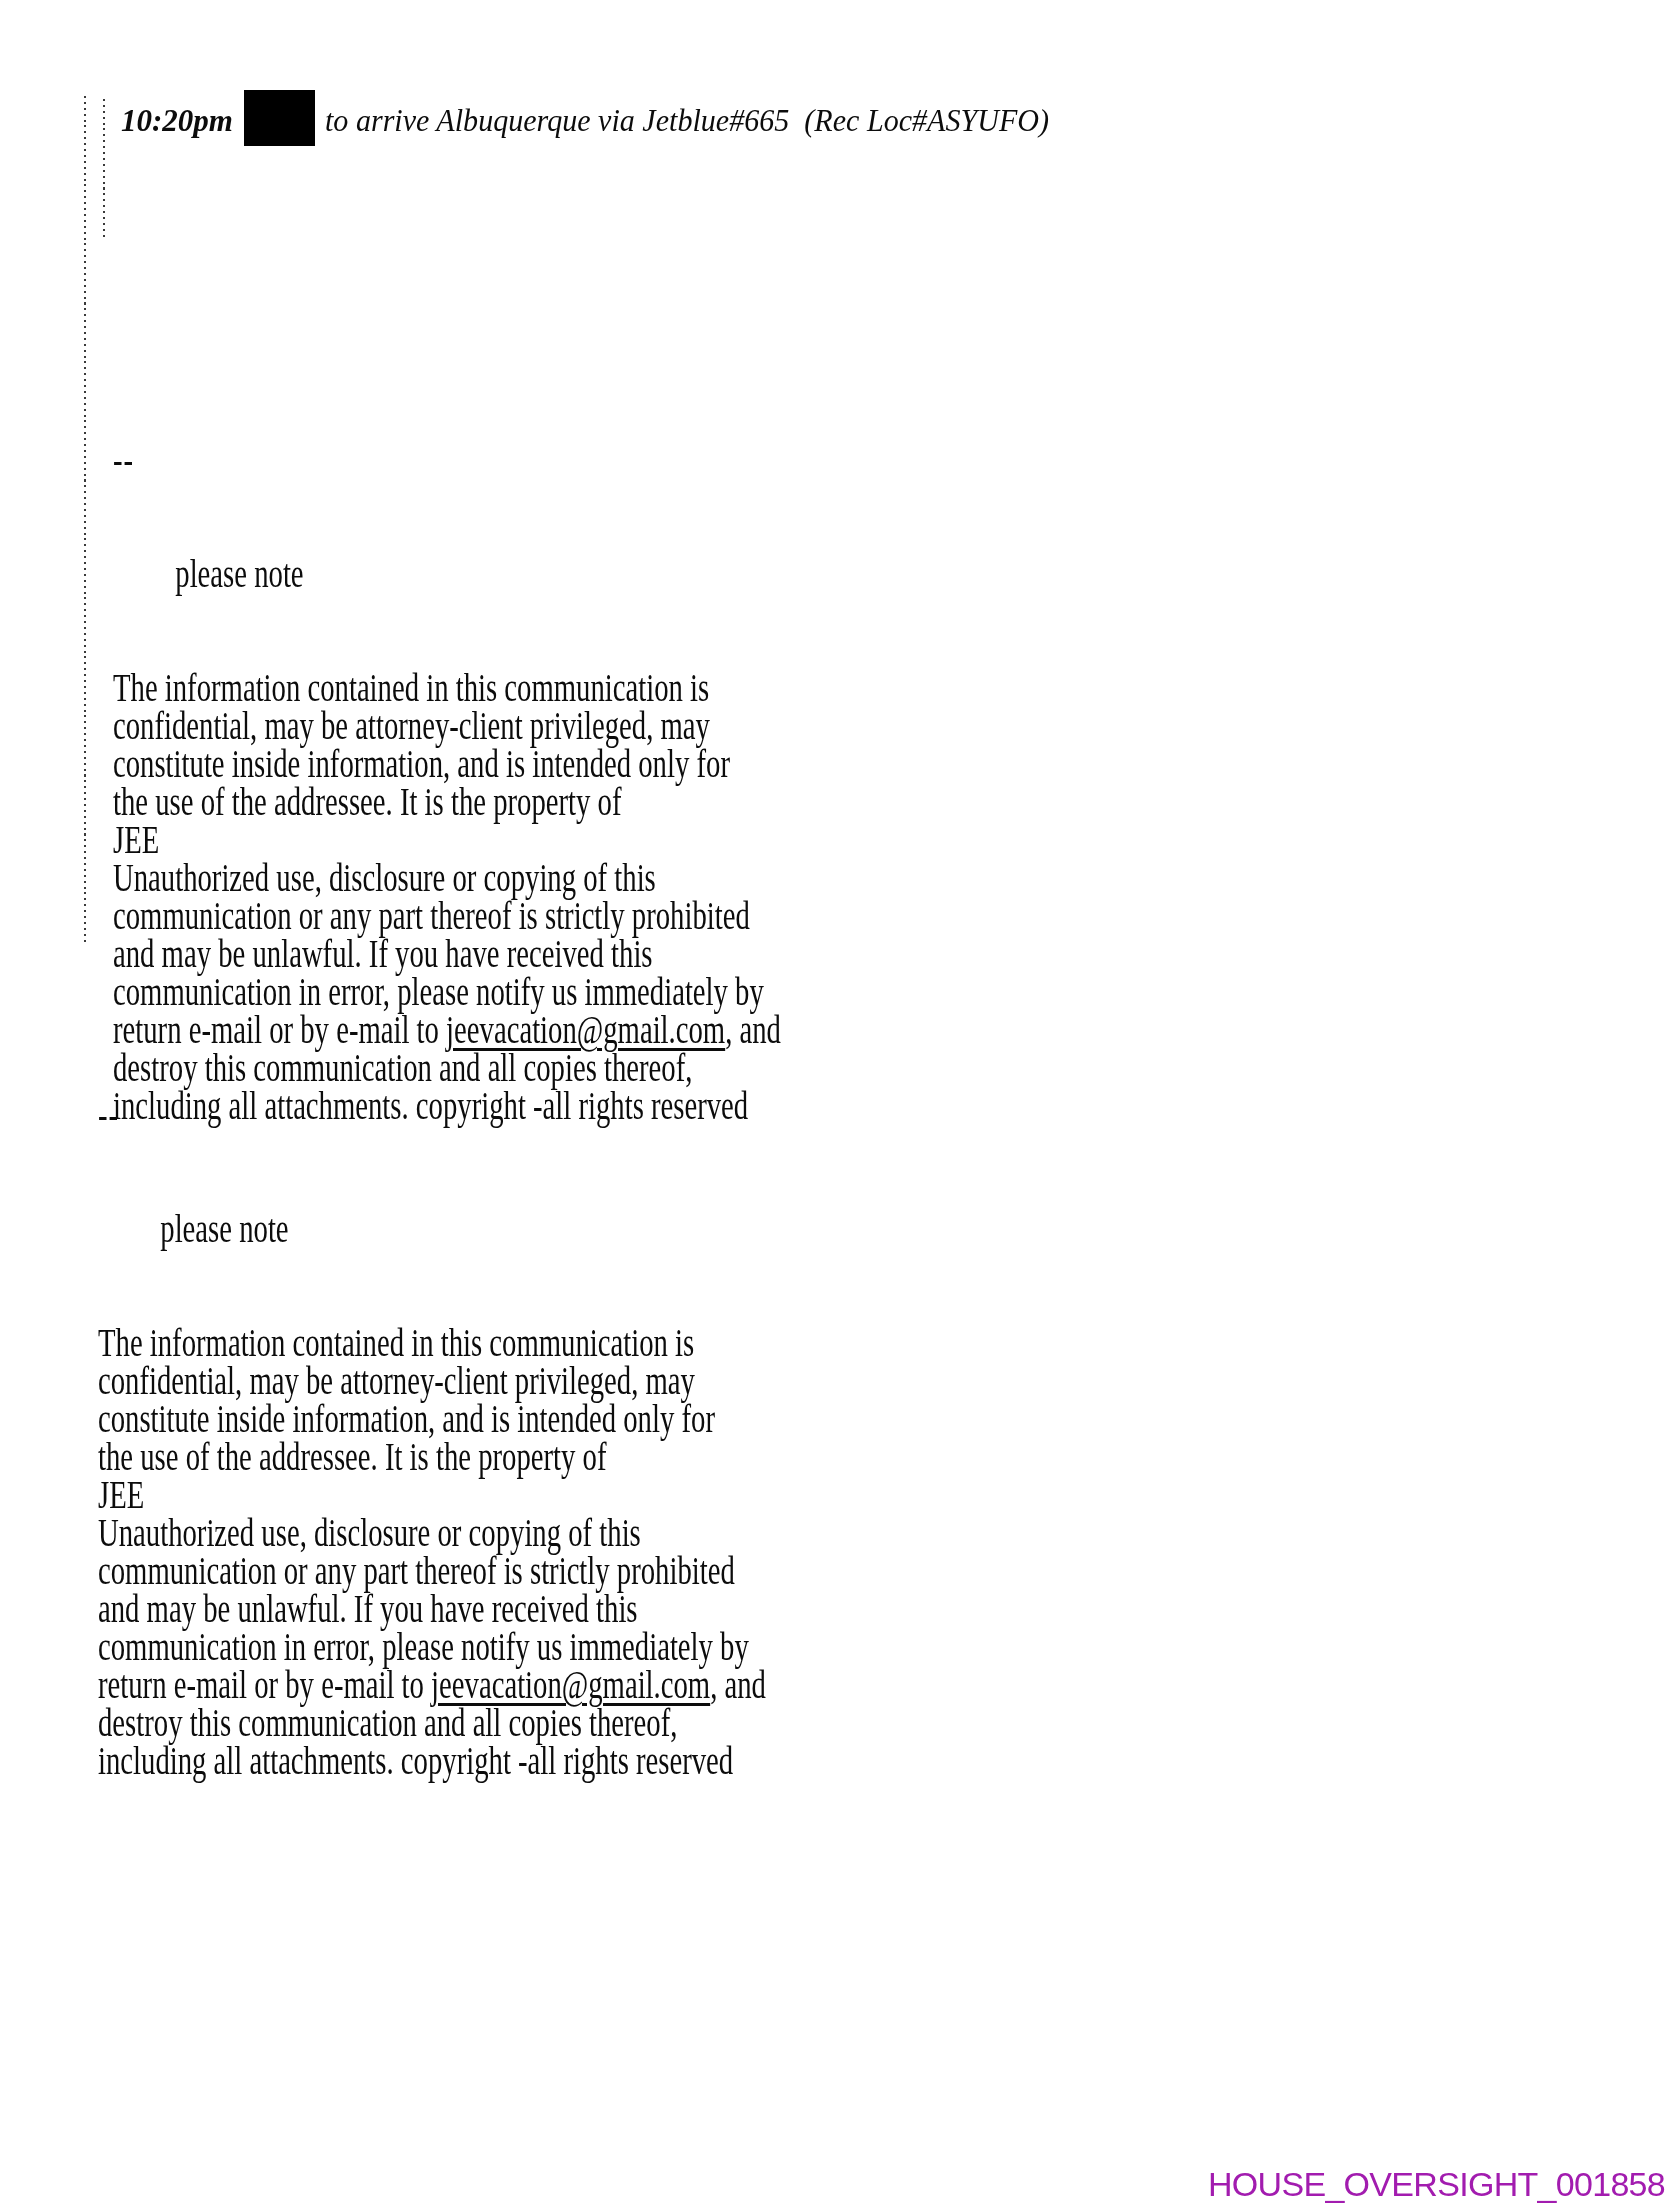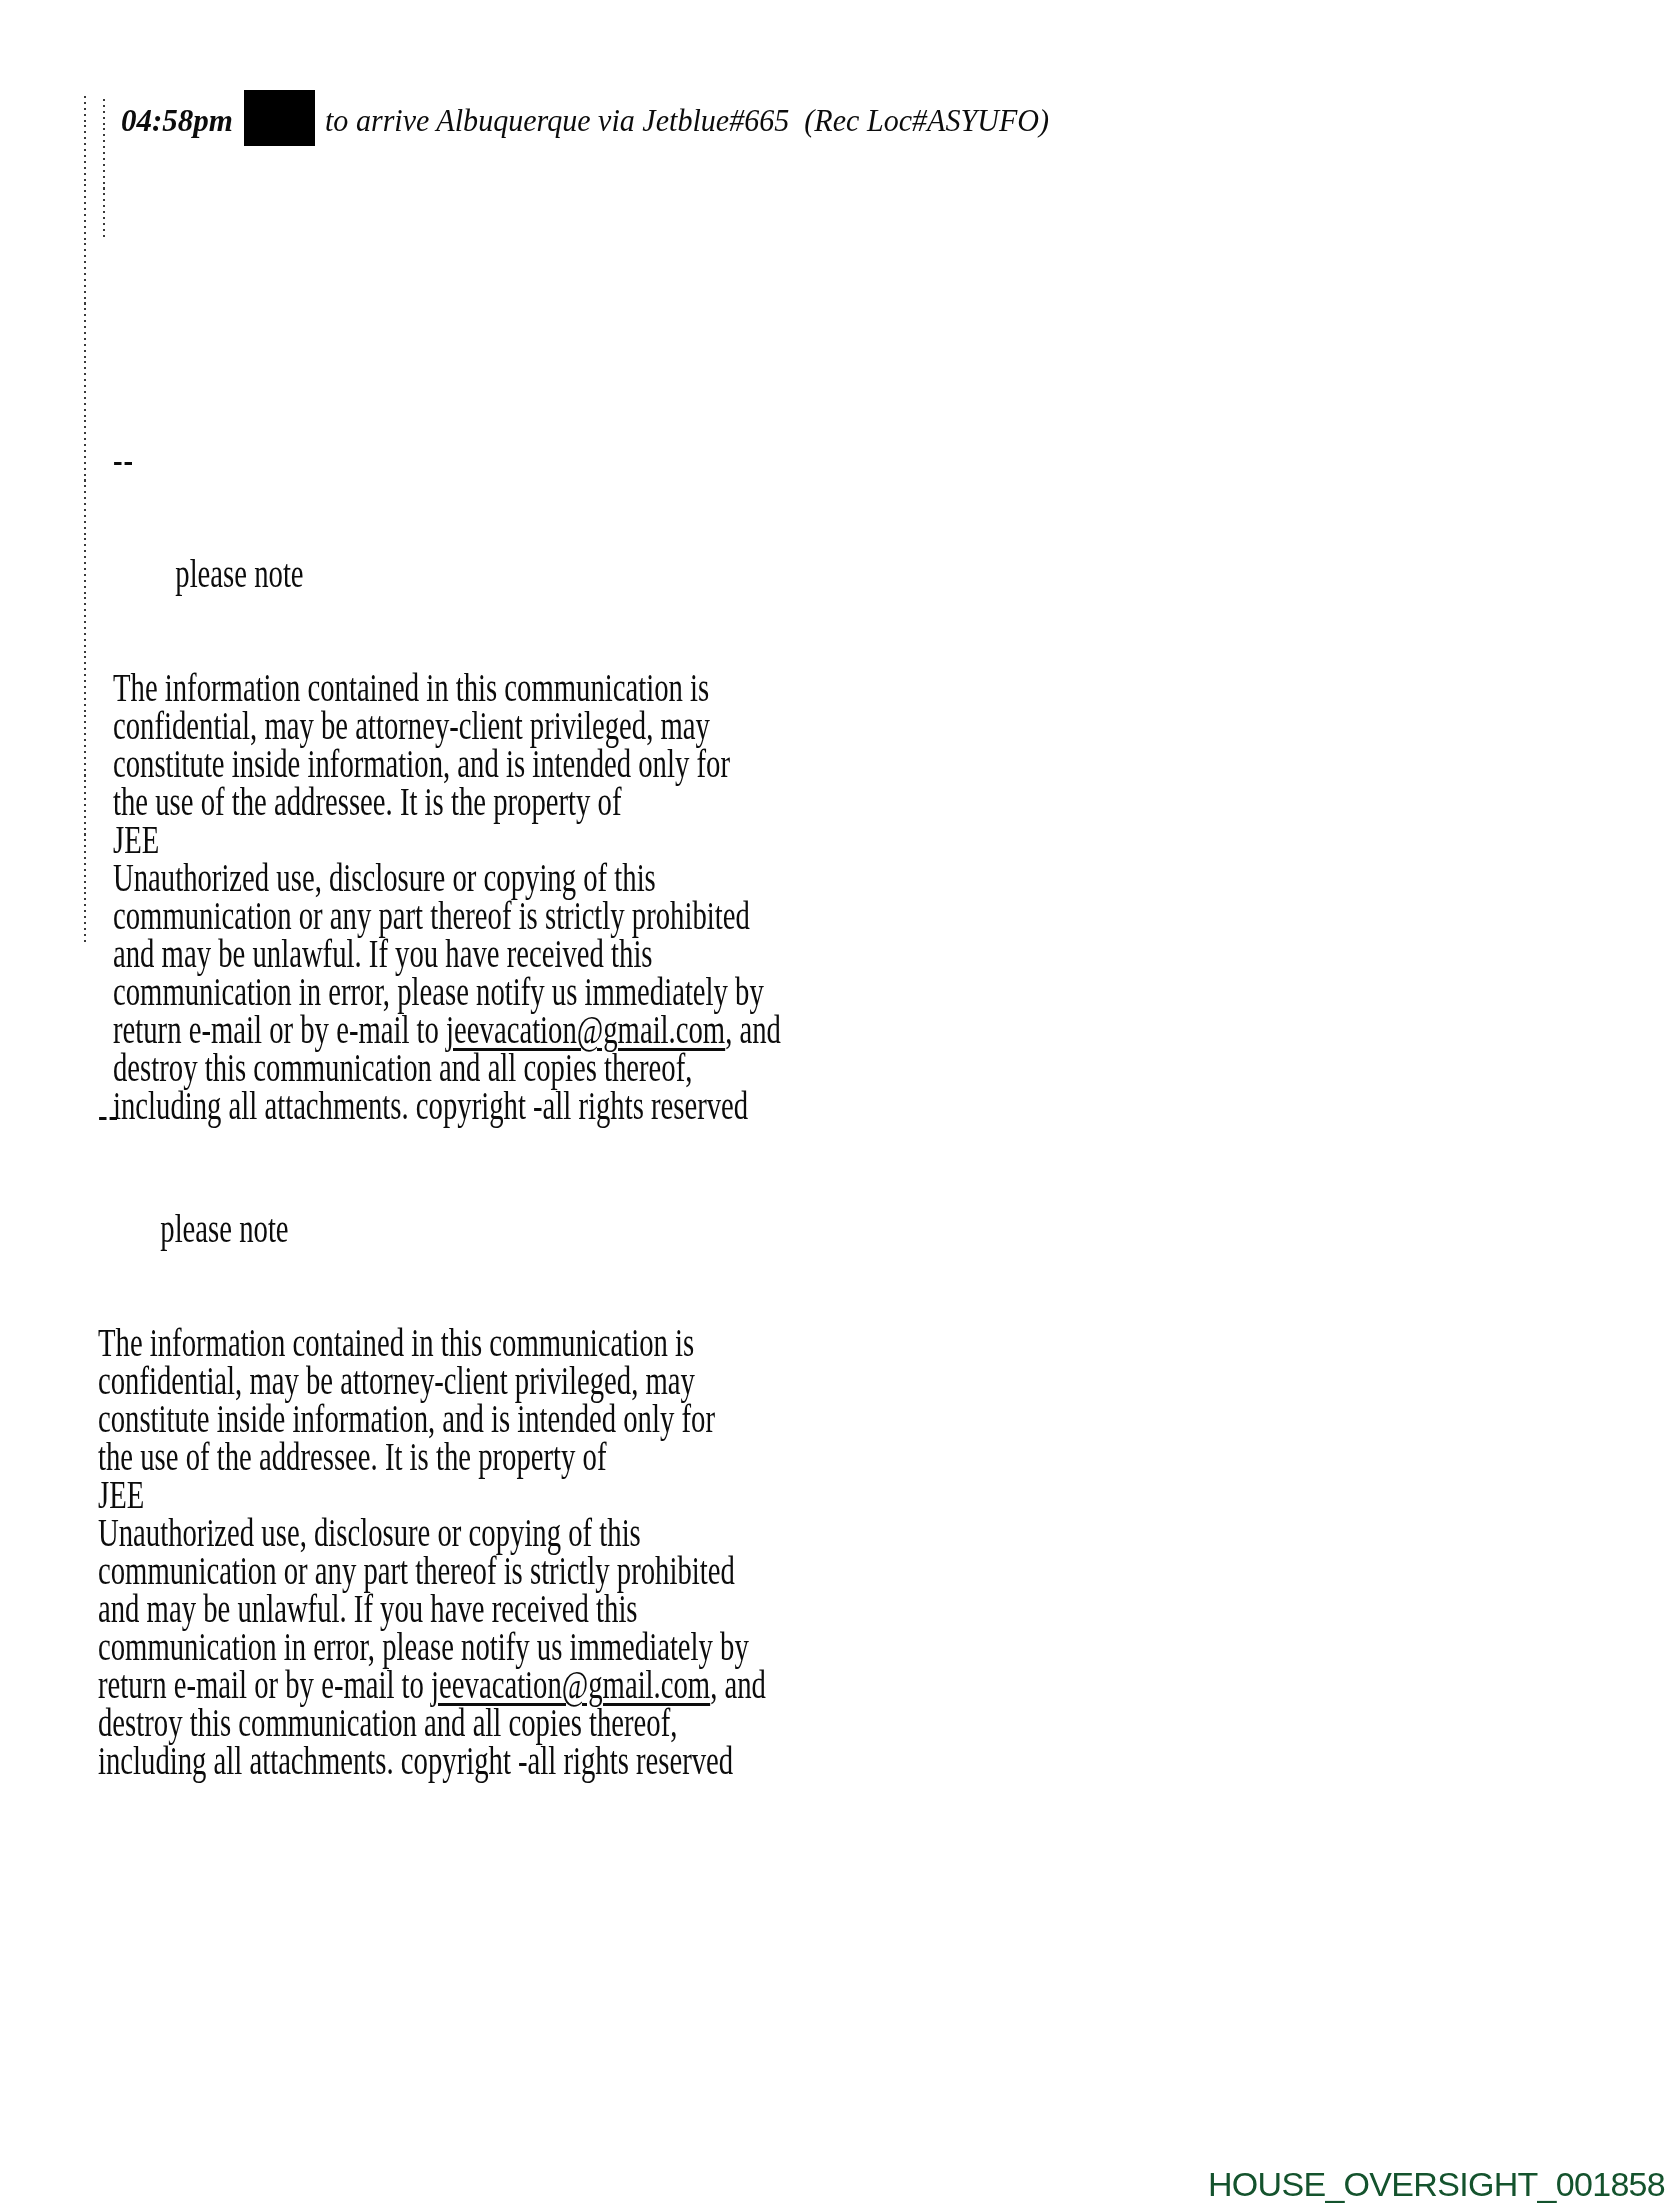--- a/index.html
+++ b/index.html
@@ -82,30 +82,30 @@
 
   
   .bates-number {
     position: absolute;
     left: 1208px;
     top: 2167px;
     font-family: "Liberation Sans", sans-serif;
     font-size: 34px;
     line-height: 34px;
     letter-spacing: -0.7px;
-    color: #14532d;
+    color: #a21caf;
   }
 </style>
 </head>
 <body>
 
 <div class="dotted-line dotted-line-1"></div>
 <div class="dotted-line dotted-line-2"></div>
 
-<span class="time-label">04:58pm</span>
+<span class="time-label">10:20pm</span>
 <div class="redaction-box"></div>
 <span class="flight-info">to arrive Albuquerque via Jetblue#665  (Rec Loc#ASYUFO)</span>
 
 <div class="disc-block disc-block-1">
   <div class="disc-dashes">--</div>
   <div class="disc-note">please note</div>
   <div class="disc-body"><span>The information contained in this communication is
 confidential, may be attorney-client privileged, may
 constitute inside information, and is intended only for
 the use of the addressee. It is the property of

